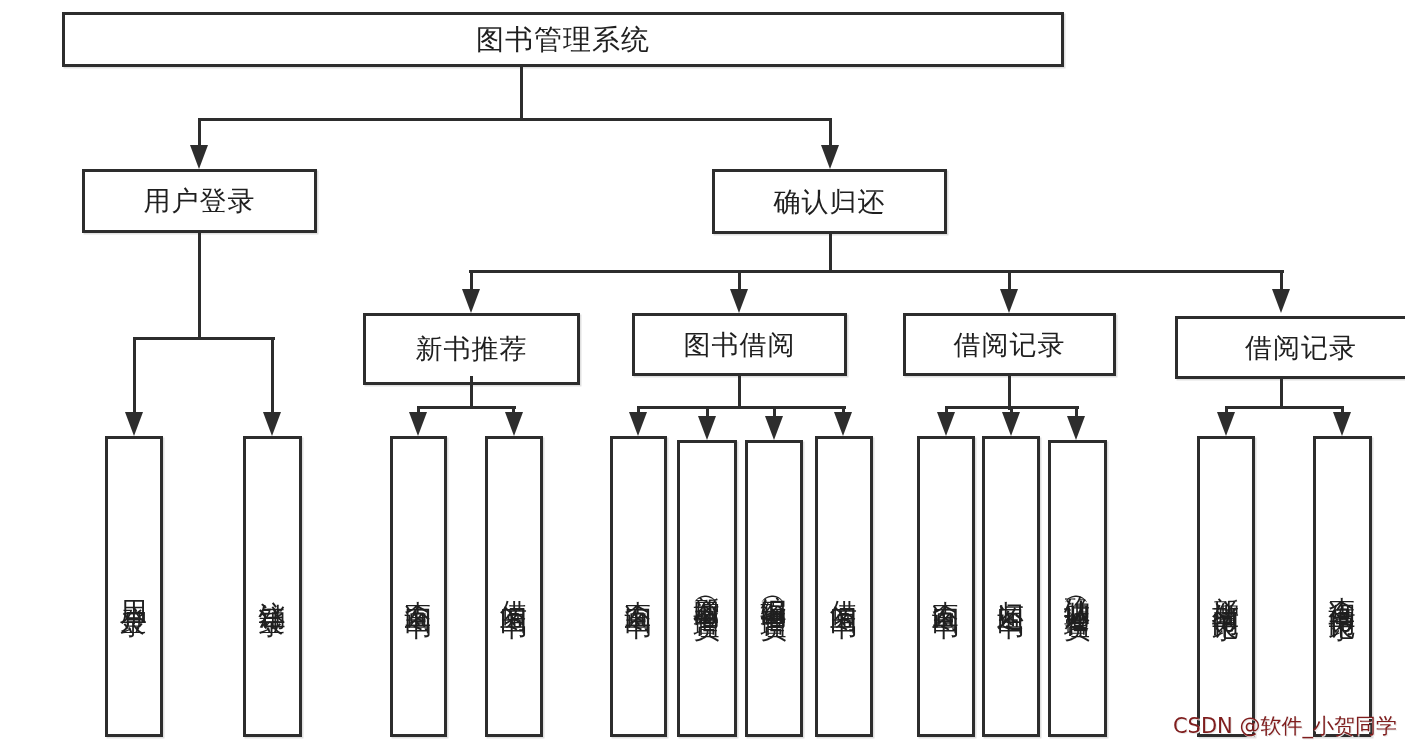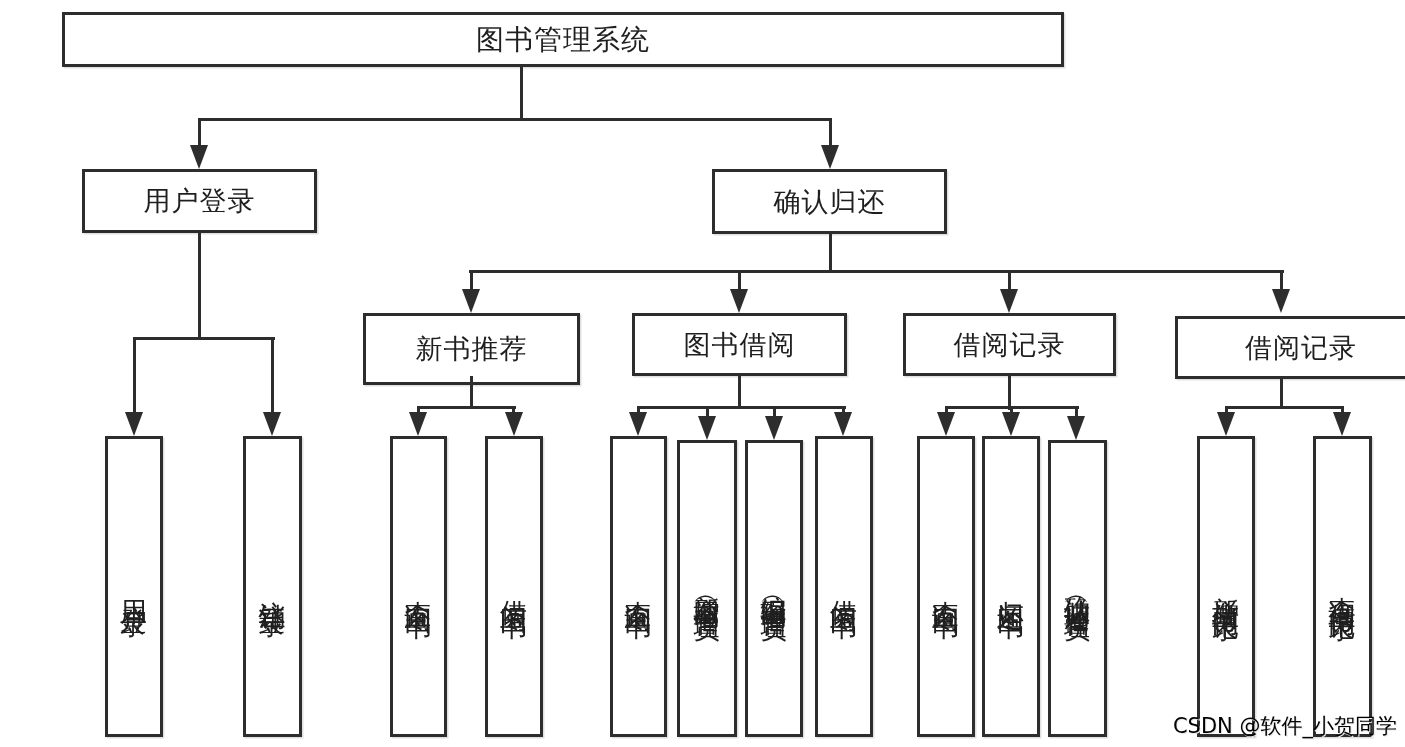--- a/index.html
+++ b/index.html
@@ -20,21 +20,21 @@
   }
   .vtext.long{font-size:26px;letter-spacing:3px;}
   .h{position:absolute;height:3px;background:#2d2d2d;}
   .v{position:absolute;width:3px;background:#2d2d2d;}
   .arr{
     position:absolute;width:0;height:0;
     border-left:9px solid transparent;border-right:9px solid transparent;
     border-top:24px solid #2d2d2d;
   }
   #watermark{
-    position:absolute;right:8px;bottom:7px;font-size:21px;color:#000000;
+    position:absolute;right:8px;bottom:7px;font-size:21px;color:#7f1d1d;
     text-shadow:1px 1px 0 #e9e9e9;white-space:nowrap;
   }
 </style>
 </head>
 <body>
 
 <div id="stage">
 
   <div class="box root" style="left:20px;top:12px;width:1002px;height:55px;margin-left:42px;">
     <span class="hlabel">图书管理系统</span>

